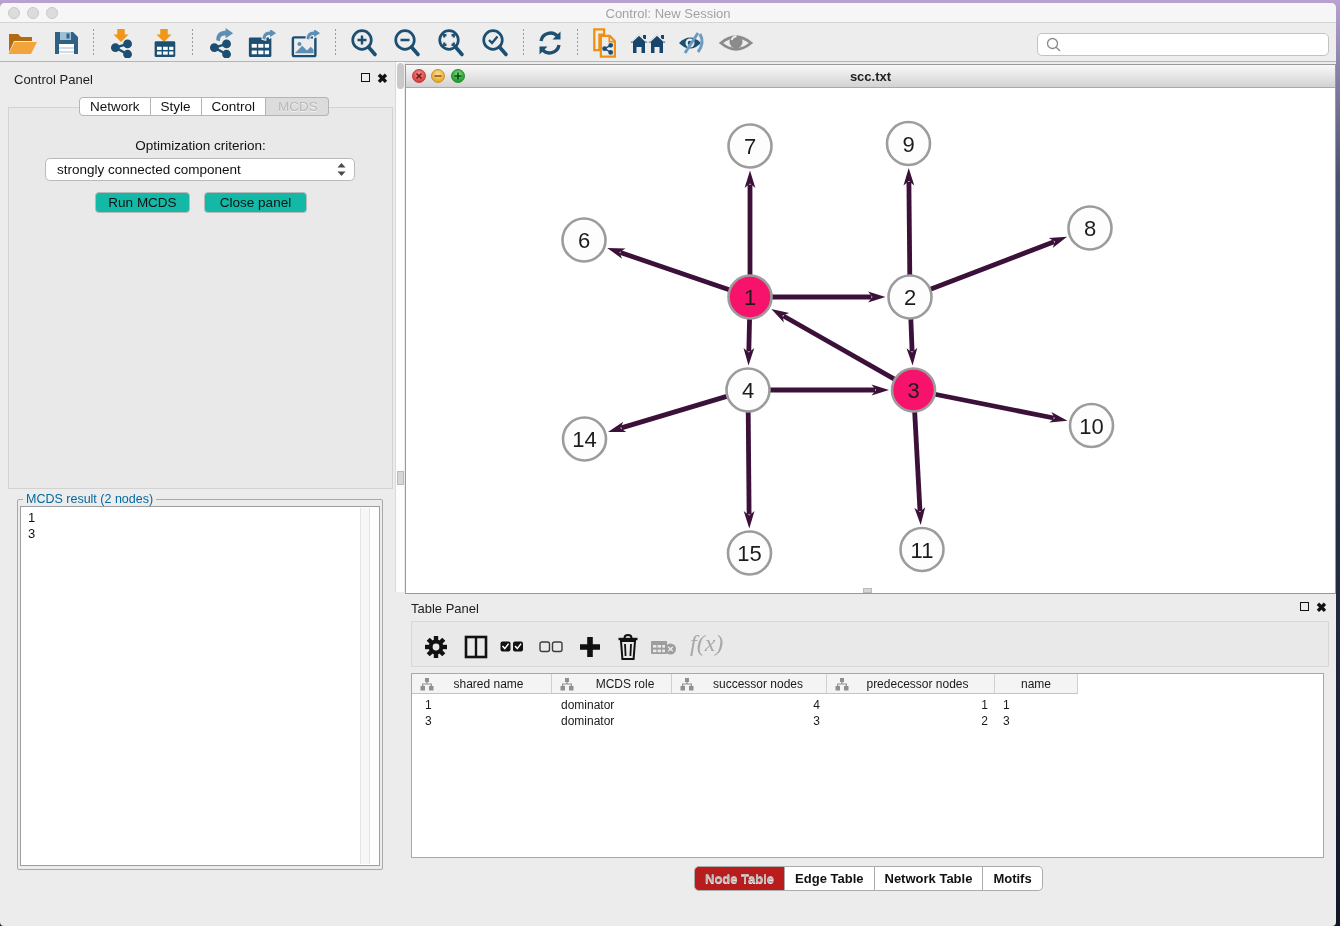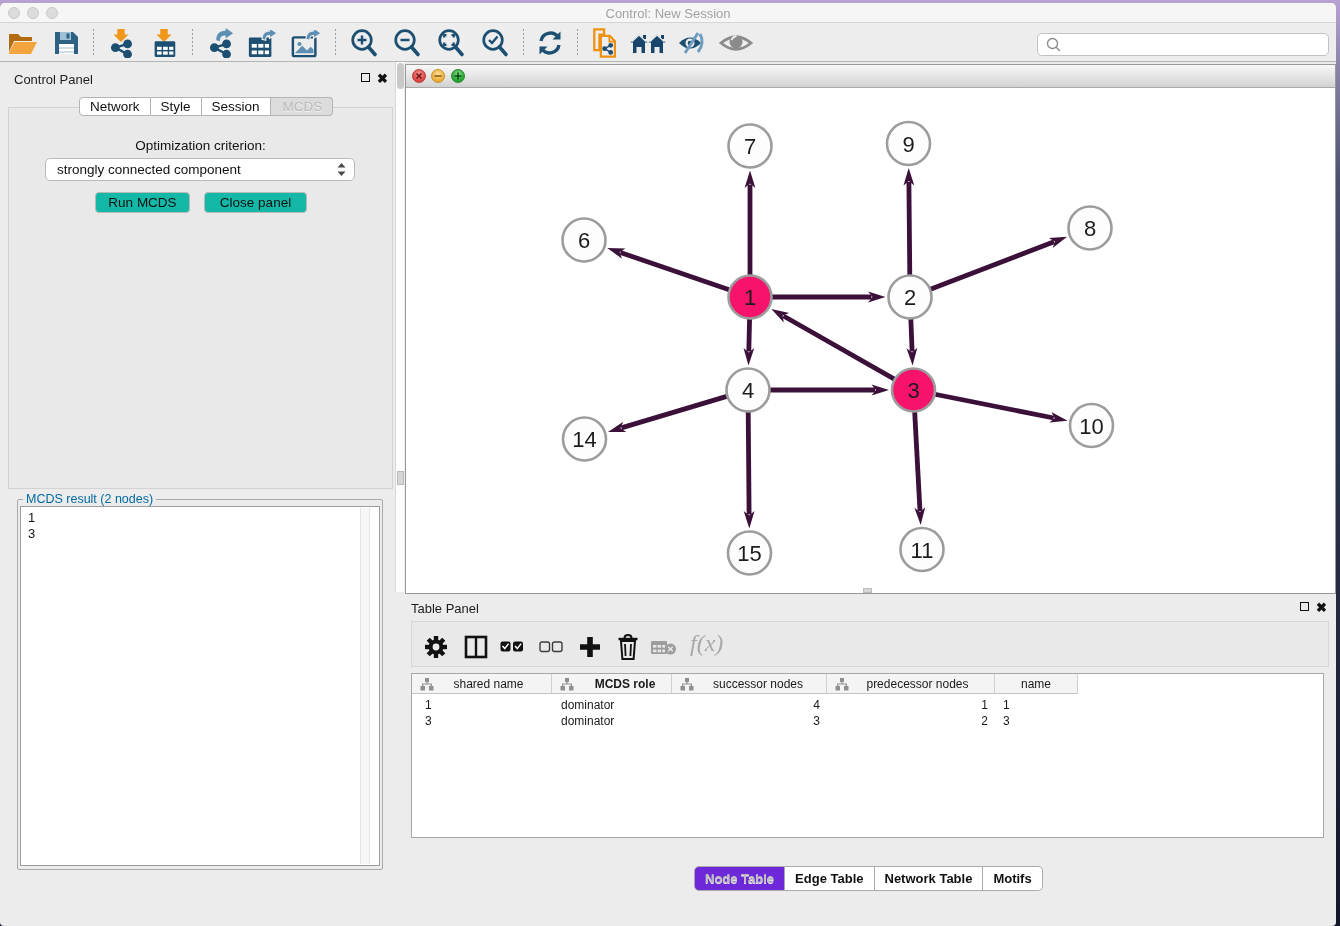--- a/index.html
+++ b/index.html
@@ -35,21 +35,21 @@
 .cp-content { position:absolute; left:8px; top:45px; width:385px; height:382px; background:#e9e9e9; border:1px solid #d2d2d2; }
 .btn { position:absolute; background:#14b8a6; border:1px solid #b9b9b9; border-radius:4px; font-size:13.5px; color:#111; text-align:center; }
 
 .netwin { position:absolute; left:405px; top:61px; width:931px; height:530px; border:1px solid #999; background:#fff; }
 .netwin-title { position:absolute; left:0; top:0; width:100%; height:23px; background:linear-gradient(#f8f8f8,#e2e2e2 60%,#d2d2d2); border-bottom:1px solid #aaa; }
 .netwin-title .t { position:absolute; width:100%; text-align:center; top:4px; font-size:13px; font-weight:bold; color:#222; }
 .light { position:absolute; top:4px; width:14px; height:14px; border-radius:50%; }
 
 .tpanel { position:absolute; left:404px; top:591px; width:932px; height:297px; background:#ececec; }
 .ttoolbar { position:absolute; left:7px; top:27px; width:918px; height:46px; background:#e9e9e9; border:1px solid #d7d7d7; }
-.ttable { position:absolute; left:7px; top:79px; width:913px; height:165px; background:#fff; border:1px solid #a8a8a8; }
+.ttable { position:absolute; left:7px; top:79px; width:913px; height:185px; background:#fff; border:1px solid #a8a8a8; }
 .thead { position:absolute; left:0; top:0; height:20px; background:#f4f4f4; border-bottom:1px solid #c4c4c4; border-right:1px solid #d0d0d0; font-size:12px; color:#1a1a1a; text-align:center; line-height:20px; }
 .trow { position:absolute; font-size:12px; color:#1a1a1a; }
 .btab { height:25px; background:#fff; border:1px solid #ababab; border-left:none; font-size:13px; font-weight:bold; color:#111; line-height:23px; padding:0 10px; }
 
 .statusbar { position:absolute; left:0; top:888px; width:100%; height:32px; background:#ececec; border-top:1px solid #c0c0c0; }
 svg text { font-family:"Liberation Sans", sans-serif; }
 </style>
 </head>
 <body>
 <div class="window">
@@ -220,21 +220,21 @@
     </div>
   </div>
 
   <div class="cpanel">
     <div class="panel-title" style="position:absolute;left:14px;top:10px;">Control Panel</div>
     <div class="float-ico" style="left:361px;top:11px;"></div>
     <div class="close-ico" style="left:377px;top:12px;">✖</div>
     <div class="tabrow" style="left:79px;top:35px;">
       <div class="tab first">Network</div>
       <div class="tab">Style</div>
-      <div class="tab">Session</div>
+      <div class="tab">Control</div>
       <div class="tab last sel">MCDS</div>
     </div>
     <div class="cp-content">
       <div style="position:absolute;left:0;top:30px;width:100%;text-align:center;font-size:13.5px;color:#111;">Optimization criterion:</div>
       <div style="position:absolute;left:36px;top:50px;width:310px;height:23px;background:#fff;border:1px solid #b9b9b9;border-radius:5px;">
         <span style="position:absolute;left:11px;top:3px;font-size:13.5px;color:#111;">strongly connected component</span>
         <svg width="11" height="15" viewBox="0 0 11 15" style="position:absolute;right:7px;top:3px;">
           <path d="M1.5 5.5 L5.5 1 L9.5 5.5 Z" fill="#4a4a4a"></path>
           <path d="M1.5 9.5 L5.5 14 L9.5 9.5 Z" fill="#4a4a4a"></path>
         </svg>
@@ -266,20 +266,21 @@
       <div class="light" style="left:25px;background:radial-gradient(circle at 50% 35%,#fbe0a0,#f0b03c 60%,#d89a28);border:1px solid #c8922c;">
         <svg width="12" height="12" viewBox="0 0 12 12" style="position:absolute;left:0;top:0;">
             <path d="M2.5 6 L9.5 6" stroke="#7a5a10" stroke-width="1.6"></path>
           </svg>
       </div>
       <div class="light" style="left:45px;background:radial-gradient(circle at 50% 35%,#90dd90,#2aa834 60%,#1d8f28);border:1px solid #268a2e;">
         <svg width="12" height="12" viewBox="0 0 12 12" style="position:absolute;left:0;top:0;">
             <path d="M6 2.5 L6 9.5 M2.5 6 L9.5 6" stroke="#0c4a12" stroke-width="1.6"></path>
           </svg>
       </div>
+      <div class="t">scc.txt</div>
     </div>
     <div id="graph" style="position:absolute;left:0;top:24px;width:927px;height:504px;background:#fff;">
     <svg width="927" height="504" viewBox="0 0 927 504" style="margin-left:2px;">
       <g stroke="#3b1139" stroke-width="4.8" fill="#3b1139">
         <line x1="342.0" y1="187.5" x2="342.0" y2="95.5"></line>
         <line x1="322.6" y1="201.3" x2="212.4" y2="163.5"></line>
         <line x1="362.5" y1="208.0" x2="463.5" y2="208.0"></line>
         <line x1="341.6" y1="228.5" x2="340.8" y2="262.5"></line>
         <line x1="501.8" y1="187.5" x2="500.9" y2="93.0"></line>
         <line x1="521.1" y1="200.7" x2="646.1" y2="152.8"></line>
@@ -413,21 +414,21 @@
             <rect x="5" y="0" width="4" height="4" fill="#8f8f8f"></rect>
             <rect x="0.5" y="8" width="4.5" height="4.5" fill="#8f8f8f"></rect>
             <rect x="9" y="8" width="4.5" height="4.5" fill="#8f8f8f"></rect>
             <path d="M7 4 L7 6 M2.7 8 L2.7 6 L11.3 6 L11.3 8" stroke="#8f8f8f" fill="none" stroke-width="1.2"></path>
           </svg><span style="margin-left:14px;">shared name</span></div>
       <div class="thead" style="left:140px;width:120px;"><svg class="orgico" width="14" height="13" viewBox="0 0 14 13" style="position:absolute;left:8px;top:4px;">
             <rect x="5" y="0" width="4" height="4" fill="#8f8f8f"></rect>
             <rect x="0.5" y="8" width="4.5" height="4.5" fill="#8f8f8f"></rect>
             <rect x="9" y="8" width="4.5" height="4.5" fill="#8f8f8f"></rect>
             <path d="M7 4 L7 6 M2.7 8 L2.7 6 L11.3 6 L11.3 8" stroke="#8f8f8f" fill="none" stroke-width="1.2"></path>
-          </svg><span style="margin-left:27px;font-weight:bold;">MCDS role</span></div>
+          </svg><span style="margin-left:27px;">MCDS role</span></div>
       <div class="thead" style="left:260px;width:155px;"><svg class="orgico" width="14" height="13" viewBox="0 0 14 13" style="position:absolute;left:8px;top:4px;">
             <rect x="5" y="0" width="4" height="4" fill="#8f8f8f"></rect>
             <rect x="0.5" y="8" width="4.5" height="4.5" fill="#8f8f8f"></rect>
             <rect x="9" y="8" width="4.5" height="4.5" fill="#8f8f8f"></rect>
             <path d="M7 4 L7 6 M2.7 8 L2.7 6 L11.3 6 L11.3 8" stroke="#8f8f8f" fill="none" stroke-width="1.2"></path>
           </svg><span style="margin-left:18px;">successor nodes</span></div>
       <div class="thead" style="left:415px;width:168px;"><svg class="orgico" width="14" height="13" viewBox="0 0 14 13" style="position:absolute;left:8px;top:4px;">
             <rect x="5" y="0" width="4" height="4" fill="#8f8f8f"></rect>
             <rect x="0.5" y="8" width="4.5" height="4.5" fill="#8f8f8f"></rect>
             <rect x="9" y="8" width="4.5" height="4.5" fill="#8f8f8f"></rect>
@@ -439,21 +440,21 @@
       <div class="trow" style="left:149px;top:24px;">dominator</div>
       <div class="trow" style="left:149px;top:40px;">dominator</div>
       <div class="trow" style="left:260px;top:24px;width:148px;text-align:right;">4</div>
       <div class="trow" style="left:260px;top:40px;width:148px;text-align:right;">3</div>
       <div class="trow" style="left:415px;top:24px;width:161px;text-align:right;">1</div>
       <div class="trow" style="left:415px;top:40px;width:161px;text-align:right;">2</div>
       <div class="trow" style="left:591px;top:24px;">1</div>
       <div class="trow" style="left:591px;top:40px;">3</div>
     </div>
     <div class="tabrow" style="left:290px;top:272px;">
-      <div class="btab first" style="border-left:1px solid #ababab;border-radius:5px 0 0 5px;background:#6d28d9;color:#bcbcbc;text-shadow:0 1px 0 #f0f0f0;">Node Table</div>
+      <div class="btab first" style="border-left:1px solid #ababab;border-radius:5px 0 0 5px;background:#b91c1c;color:#bcbcbc;text-shadow:0 1px 0 #f0f0f0;">Node Table</div>
       <div class="btab">Edge Table</div>
       <div class="btab">Network Table</div>
       <div class="btab" style="border-radius:0 5px 5px 0;">Motifs</div>
     </div>
   </div>
 
   <div style="position:absolute;left:397px;top:468px;width:7px;height:14px;background:#d6d6d6;border:1px solid #bbb;"></div>
   <div style="position:absolute;left:863px;top:585px;width:9px;height:5px;background:#d6d6d6;border:1px solid #bbb;"></div>
 
 

